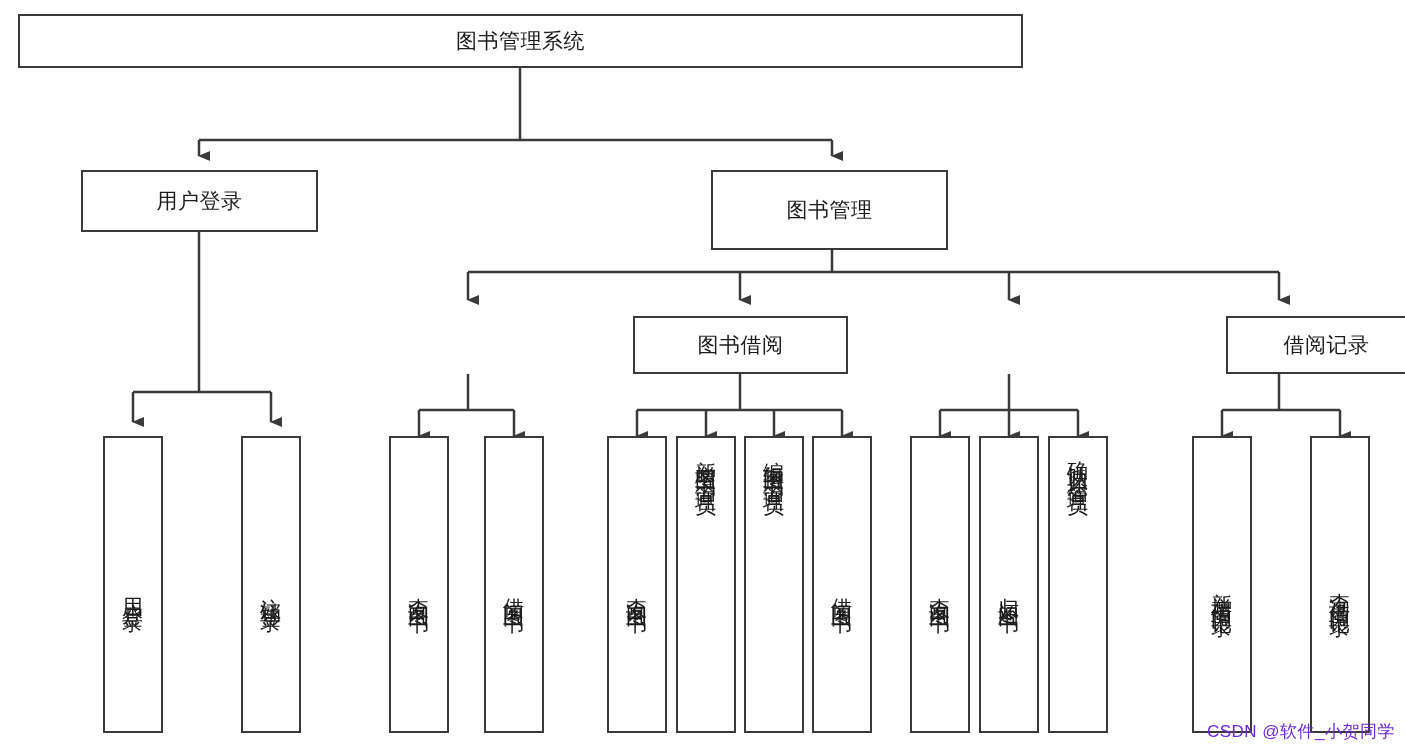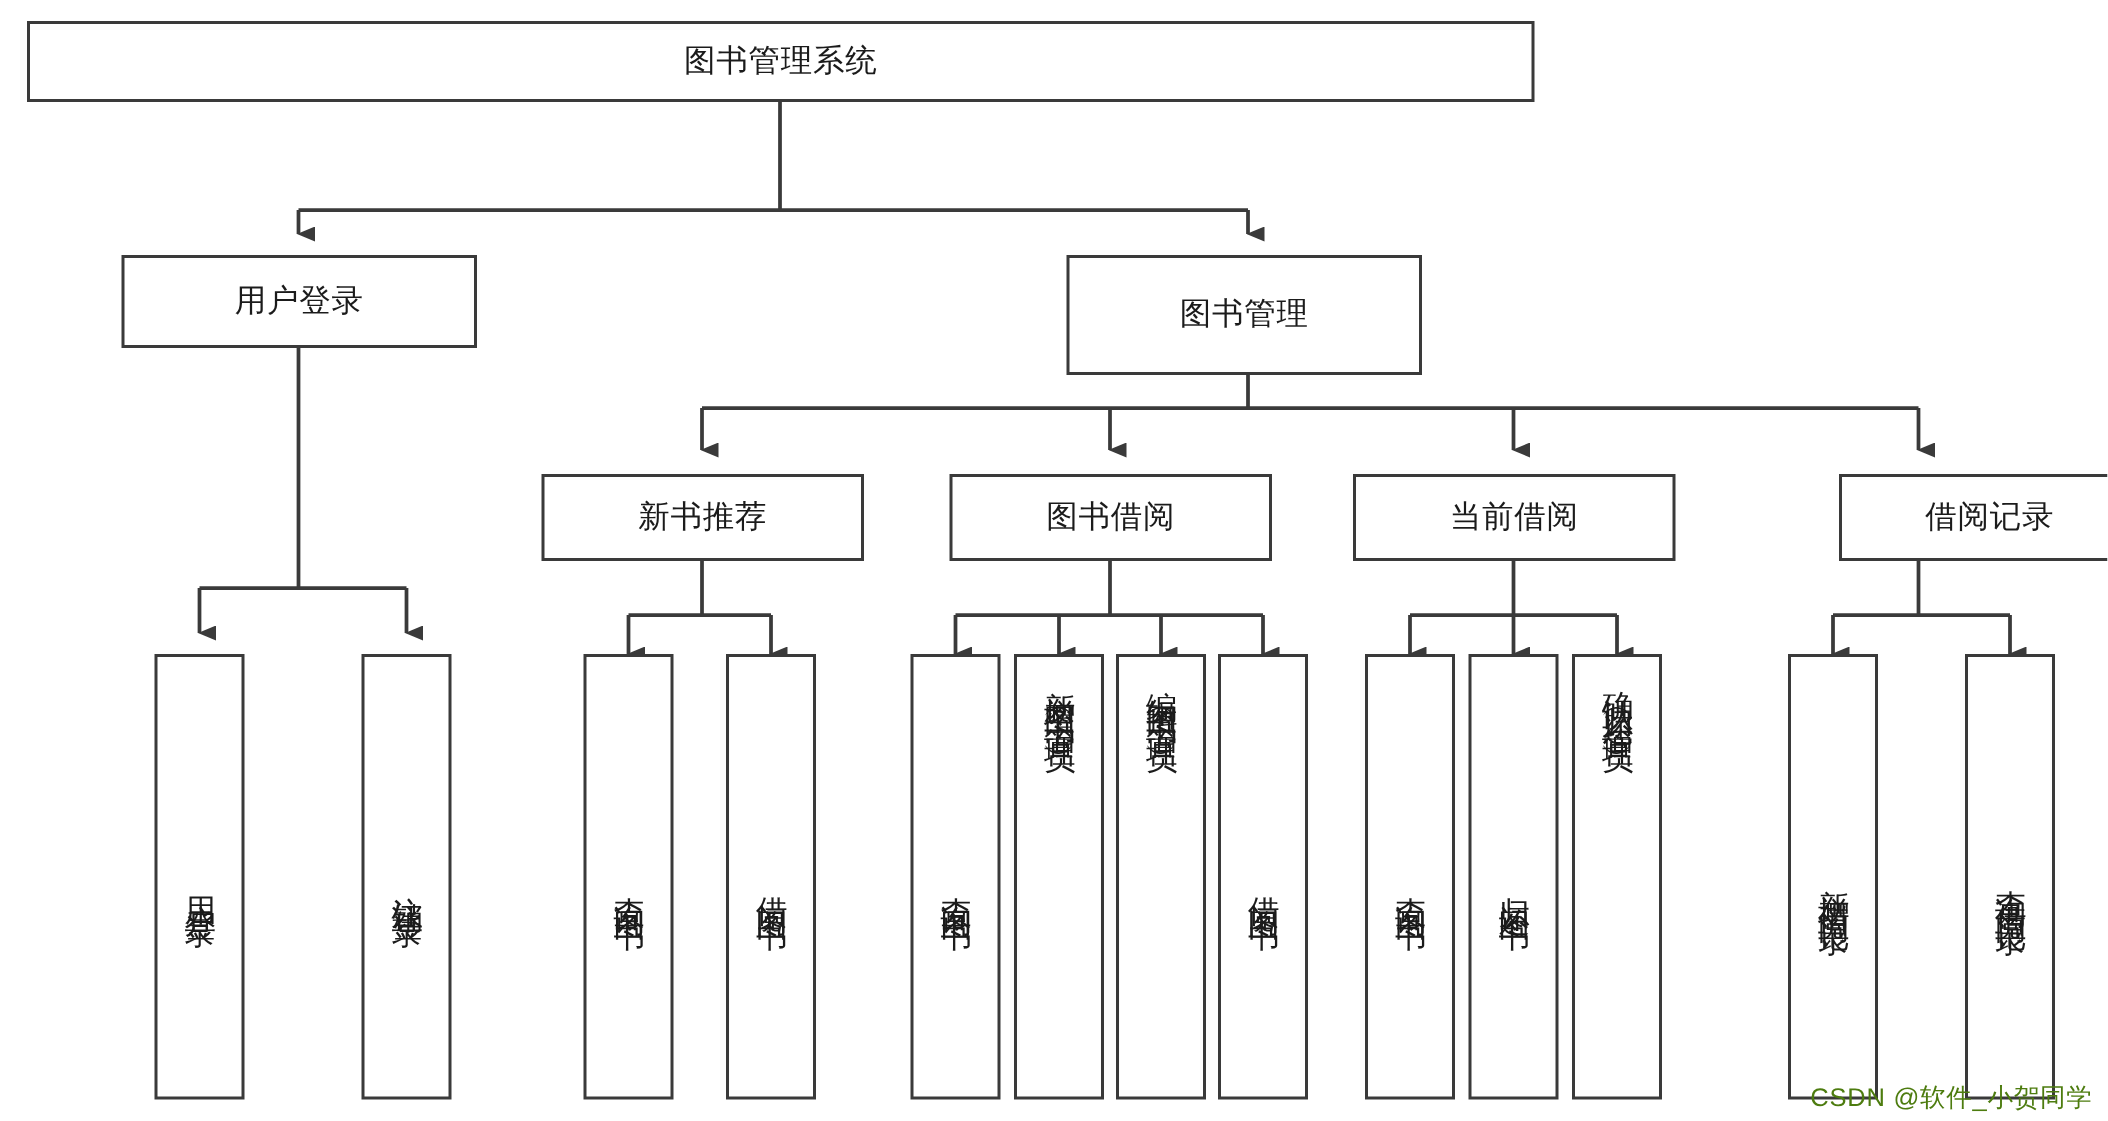--- a/index.html
+++ b/index.html
@@ -52,21 +52,21 @@
     line-height: 1;
     white-space: nowrap;
   }
   .node.leaf.center .label {
     margin-top: 84px;
   }
   .watermark {
     position: absolute;
     right: 10px;
     bottom: 4px;
-    color: #4d7c0f;
+    color: #6d28d9;
     font-size: 17px;
     letter-spacing: 0.5px;
     z-index: 3;
     white-space: nowrap;
     font-family: "Liberation Sans", "DejaVu Sans", sans-serif;
   }
 </style>
 </head>
 <body>
 
@@ -126,28 +126,22 @@
     <span class="label">图书管理系统</span>
   </div>
 
   <div class="node" style="left:81px; top:170px; width:237px; height:62px;">
     <span class="label">用户登录</span>
   </div>
   <div class="node" style="left:711px; top:170px; width:237px; height:80px;">
     <span class="label">图书管理</span>
   </div>
 
-  <div class="node" style="left:361px; top:316px; width:215px; height:58px;">
-    <span class="label">新书推荐</span>
-  </div>
   <div class="node" style="left:633px; top:316px; width:215px; height:58px;">
     <span class="label">图书借阅</span>
-  </div>
-  <div class="node" style="left:902px; top:316px; width:215px; height:58px;">
-    <span class="label">当前借阅</span>
   </div>
   <div class="node" style="left:1226px; top:316px; width:201px; height:58px;">
     <span class="label">借阅记录</span>
   </div>
 
   <div class="node leaf center" style="left:103px; top:436px; width:60px; height:297px;">
     <span class="label" style="margin-top: 136.5px;">用户登录</span>
   </div>
   <div class="node leaf center" style="left:241px; top:436px; width:60px; height:297px;">
     <span class="label" style="margin-top: 136.5px;">注销登录</span>

